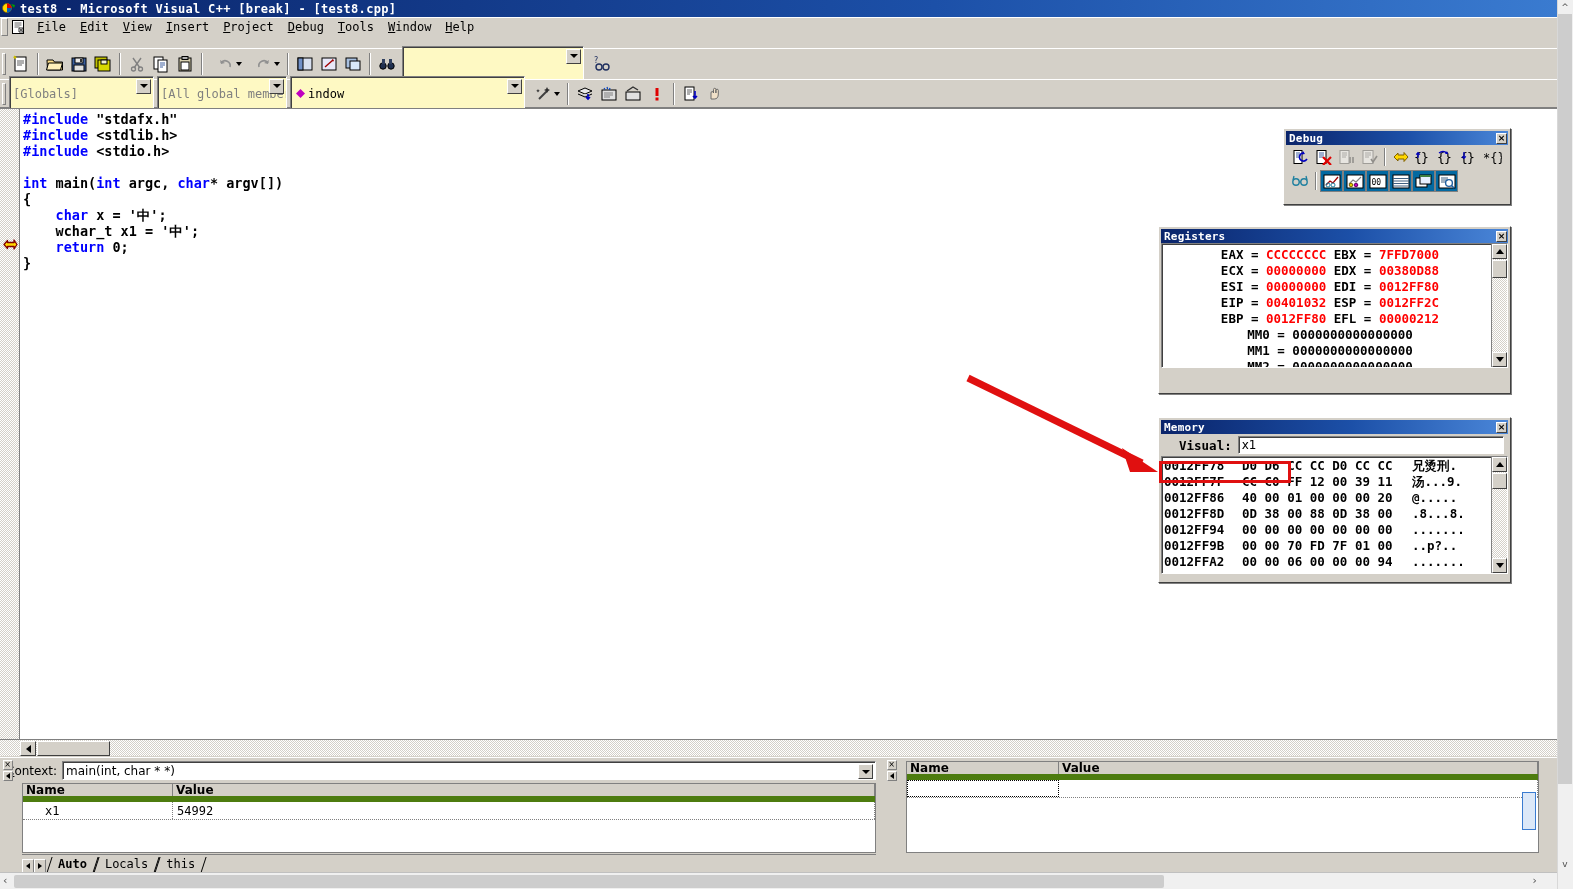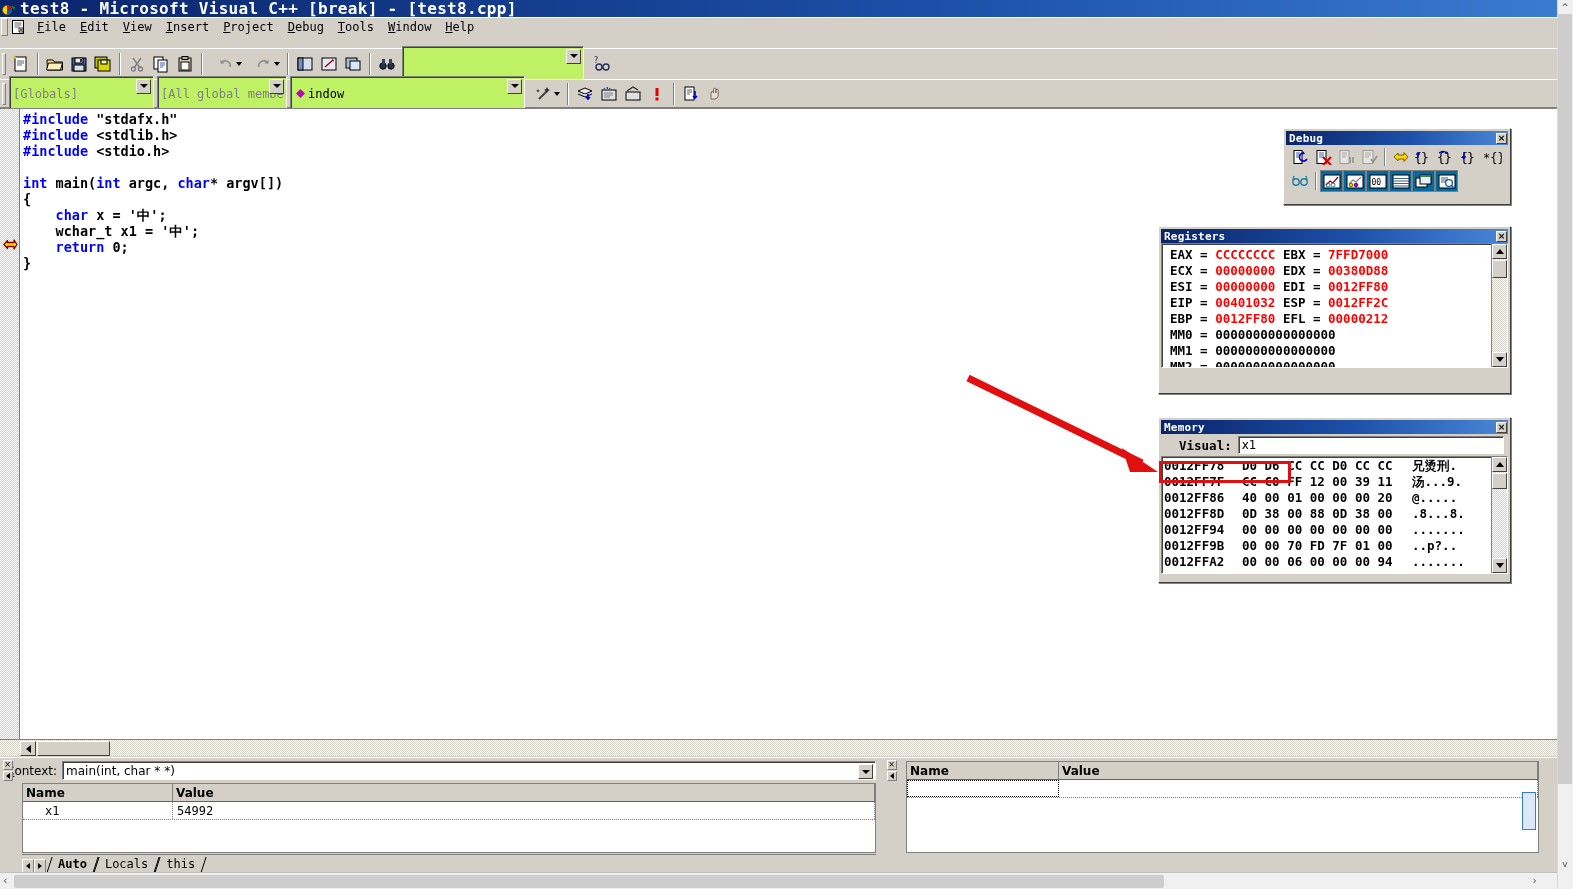--- a/index.html
+++ b/index.html
@@ -20,21 +20,21 @@
   }
 
   
   .titlebar {
     position: absolute; left: 0; top: 0; width: 1557px; height: 17px;
     background: linear-gradient(to right, #0a246a 0%, #1c50a8 60%, #3a7bd0 100%);
     color: #ffffff;
     display: flex; align-items: center;
     padding-left: 2px;
     font-weight: bold;
-    font-size: 16px;
+    font-size: 12px;
     letter-spacing: 0.3px;
     font-family: "DejaVu Sans Mono", "Liberation Mono", monospace;
   }
   .titlebar-icon {
     width: 14px; height: 13px; margin-right: 4px; position: relative; flex: none;
   }
   .title-text { white-space: nowrap; }
 
   
   .menubar {
@@ -90,21 +90,21 @@
   .tb-btn.dd { width: 38px; }
   .tb-arrow {
     position: absolute; right: 3px; top: 10px;
     width: 0; height: 0; border-left: 3px solid transparent;
     border-right: 3px solid transparent; border-top: 4px solid #000;
   }
 
   
   .combo {
     height: 36px; flex: none; display: flex; align-items: center;
-    background: #bef264;
+    background: #fef9c3;
     border: 1px solid #808080; border-right-color: #ffffff; border-bottom-color: #ffffff;
     box-shadow: inset 1px 1px 0 #404040;
     position: relative;
     font-size: 12px;
     font-family: "DejaVu Sans Mono", "Liberation Mono", monospace;
     color: #000;
     padding-left: 3px;
     overflow: hidden;
     white-space: nowrap;
   }
@@ -224,21 +224,21 @@
     border: 1px solid #808080;
     background: #0369a1;
   }
   .dbg-sep {
     width: 2px; height: 18px; margin: 0 3px; flex: none;
     border-left: 1px solid #808080; border-right: 1px solid #ffffff;
   }
 
   
   #registers-window { left: 1158px; top: 226px; width: 353px; height: 168px; }
-  .reg-body { height: 125px; }
+  .reg-body { height: 125px; text-align: center; }
   .reg-list {
     position: absolute; left: 0; top: 0; right: 17px; bottom: 0;
     font-family: "DejaVu Sans Mono", "Liberation Mono", monospace;
     font-size: 12.5px; font-weight: bold;
     line-height: 16px;
     padding: 3px 0 0 8px;
     white-space: pre;
     color: #000000;
   }
   .reg-val { color: #ff0000; }
@@ -340,21 +340,21 @@
     font-family: "DejaVu Sans", "Liberation Sans", sans-serif;
   }
 
   .grid {
     position: absolute; left: 22px; right: 2px; top: 25px; bottom: 20px;
     background: #ffffff;
     border: 1px solid #808080;
   }
   .grid-head {
     height: 18px; display: flex; background: #d4d0c8;
-    border-bottom: 1px solid #4d7c0f;
+    border-bottom: 6px solid #4d7c0f;
   }
   .grid-th {
     font-family: "DejaVu Sans", "Liberation Sans", sans-serif;
     font-size: 12px; font-weight: bold; color: #000;
     display: flex; align-items: center; padding-left: 3px;
     border-right: 1px solid #808080;
     background: #d4d0c8;
   }
   .grid-row { display: flex; height: 18px; border-bottom: 1px dotted #808080; }
   .grid-td {

